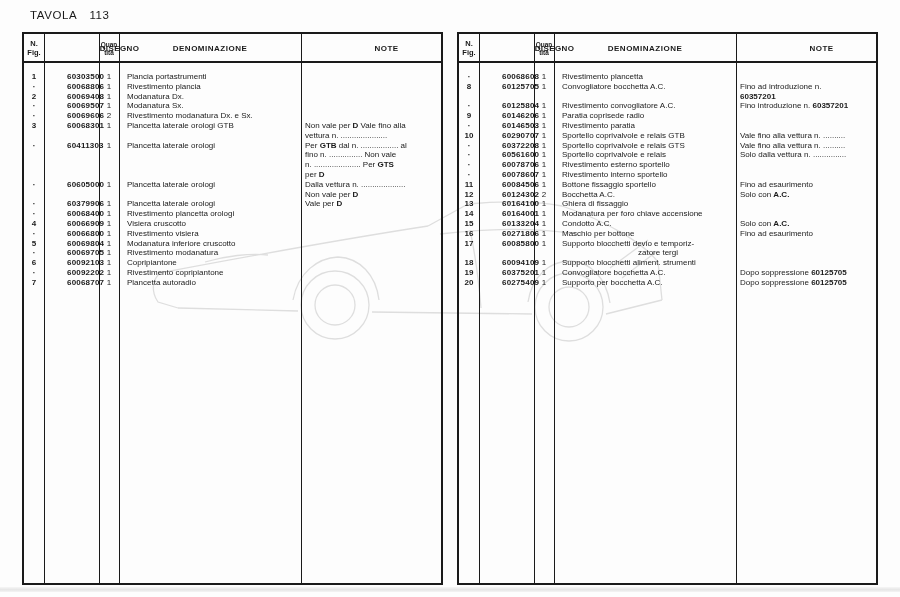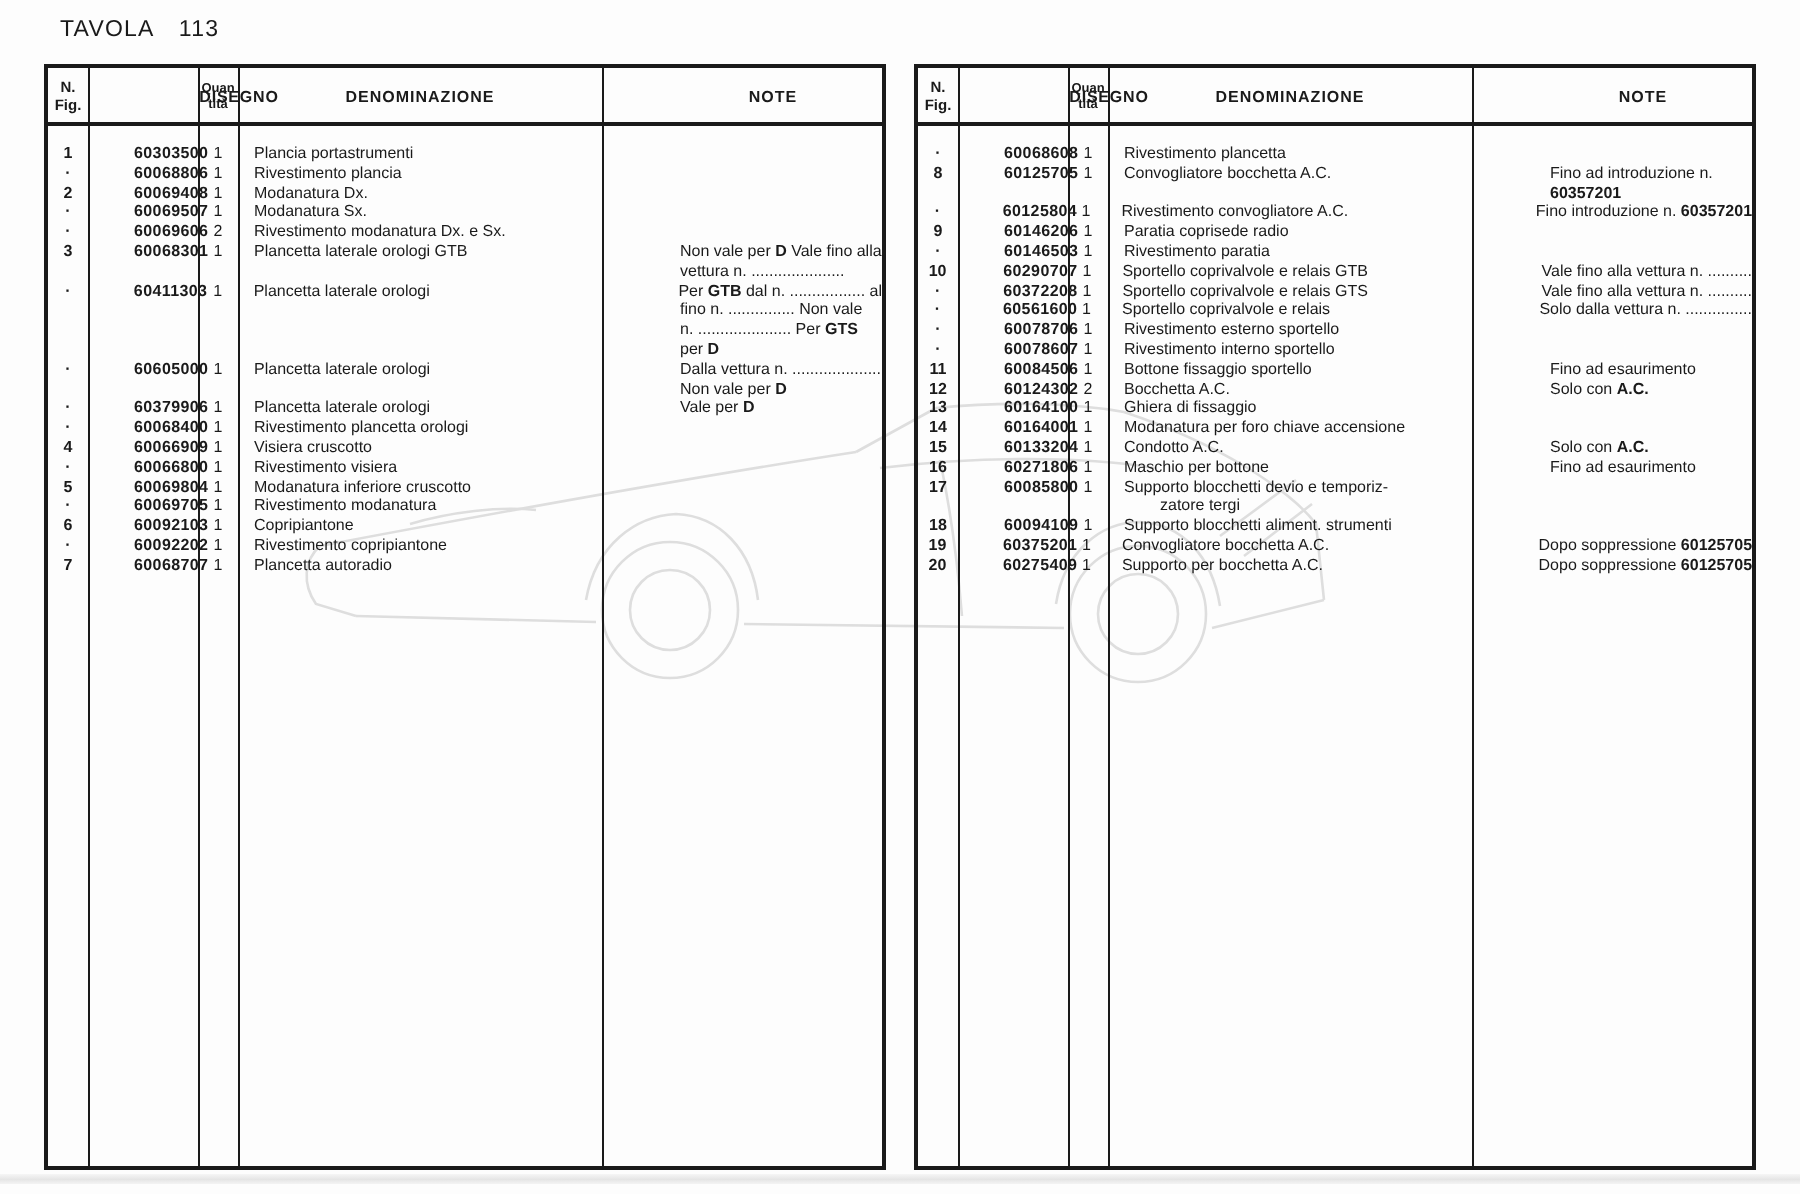--- a/index.html
+++ b/index.html
@@ -34,22 +34,22 @@
   .h-note{left:277px;right:0;font-size:8px;line-height:29px;letter-spacing:.5px;margin-left:31px;}
   .vl{position:absolute;top:0;bottom:0;width:1px;background:#1a1a1a;}
   .vl1{left:20px;} .vl2{left:75px;} .vl3{left:95px;} .vl4{left:277px;}
   .tbody{position:absolute;left:0;right:0;top:29px;bottom:0;padding-top:9px;overflow:hidden;}
   .trow{display:flex;height:9.8px;line-height:9.8px;font-size:8px;white-space:nowrap;}
   .c{overflow:visible;}
   .c-fig{width:20px;text-align:center;font-weight:bold;}
   .c-dis{width:55px;padding-left:23px;font-weight:bold;letter-spacing:.2px;box-sizing:border-box;}
   .c-qty{width:20px;text-align:center;}
   .c-den{width:182px;padding-left:8px;box-sizing:border-box;}
-  .c-den.cont{padding-left:26px;}
-  .c-note{flex:1;padding-left:16px;box-sizing:border-box;margin-left:23px;}
+  .c-den.cont{padding-left:26px;text-align:center;}
+  .c-note{flex:1;padding-left:4px;box-sizing:border-box;}
   .scan-shadow{
     position:absolute;left:0;right:0;top:587px;height:5px;z-index:2;
     background:linear-gradient(to bottom,#f2f2f2,#d9d9d9 55%,#efefef);opacity:.65;
   }
 </style>
 </head>
 <body>
 
 <div class="page">
 

